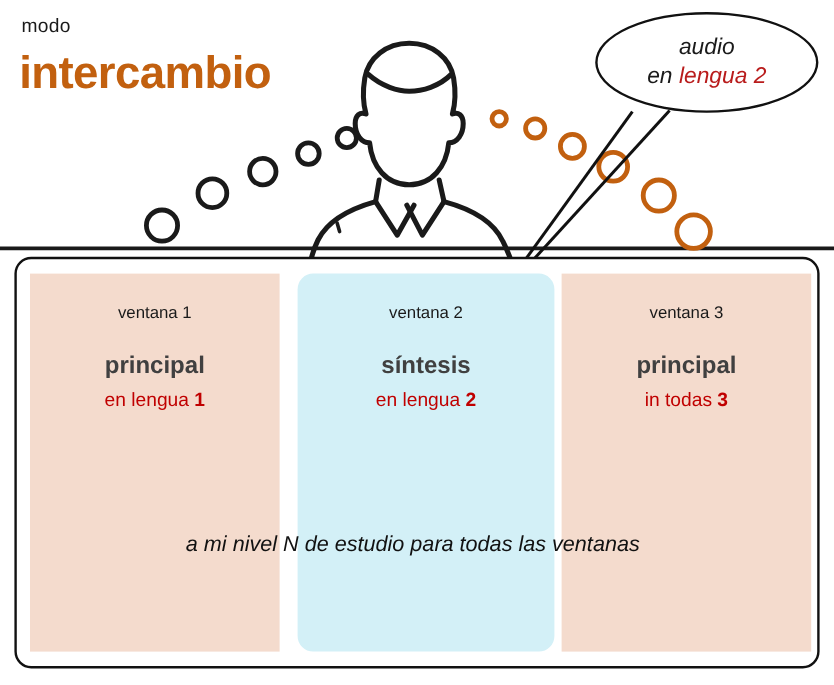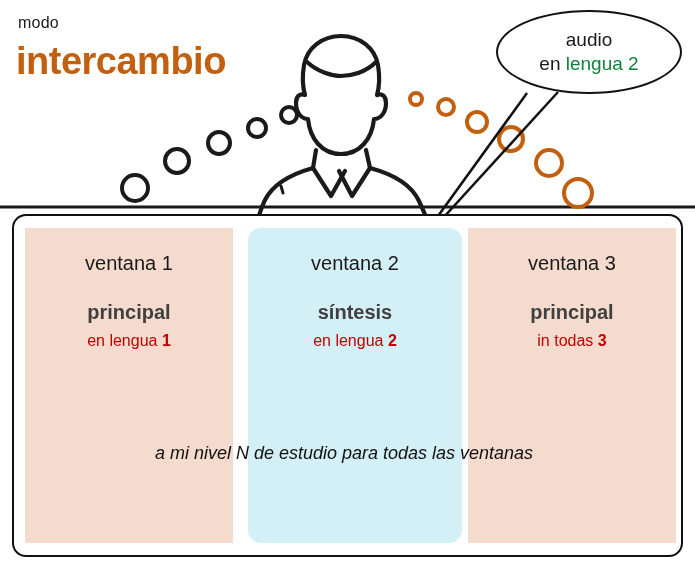--- a/index.html
+++ b/index.html
@@ -58,33 +58,34 @@
     height: 84px;
     border: 2.5px solid #111111;
     border-radius: 50% / 50%;
     background: #ffffff;
     box-sizing: border-box;
     display: flex;
     flex-direction: column;
     align-items: center;
     justify-content: center;
     line-height: 1.25;
+    font-style: italic;
   }
   .bubble-l1 {
     font-size: 19px;
     color: #1a1a1a;
     white-space: nowrap;
   }
   .bubble-l2 {
     font-size: 19px;
     color: #1a1a1a;
     white-space: nowrap;
   }
   .bubble-l2 .hl {
-    color: #15803d;
+    color: #b91c1c;
   }
 
   
   .panel {
     position: absolute;
     left: 12px;
     top: 214px;
     width: 671px;
     height: 343px;
     border: 2.5px solid #111111;
@@ -105,21 +106,21 @@
     height: 315px;
     box-sizing: border-box;
     padding-top: 24px;
     text-align: center;
   }
   .col-1 { left: 13px;  width: 208px; background: #F4DBCD; }
   .col-2 { left: 236px; width: 214px; background: #D3F0F7; border-radius: 13px; }
   .col-3 { left: 456px; width: 208px; background: #F4DBCD; }
 
   .col-head {
-    font-size: 20px;
+    font-size: 14px;
     color: #1a1a1a;
     margin-bottom: 26px;
     white-space: nowrap;
   }
   .col-role {
     font-size: 20px;
     font-weight: bold;
     color: #404040;
     margin-bottom: 8px;
     white-space: nowrap;

